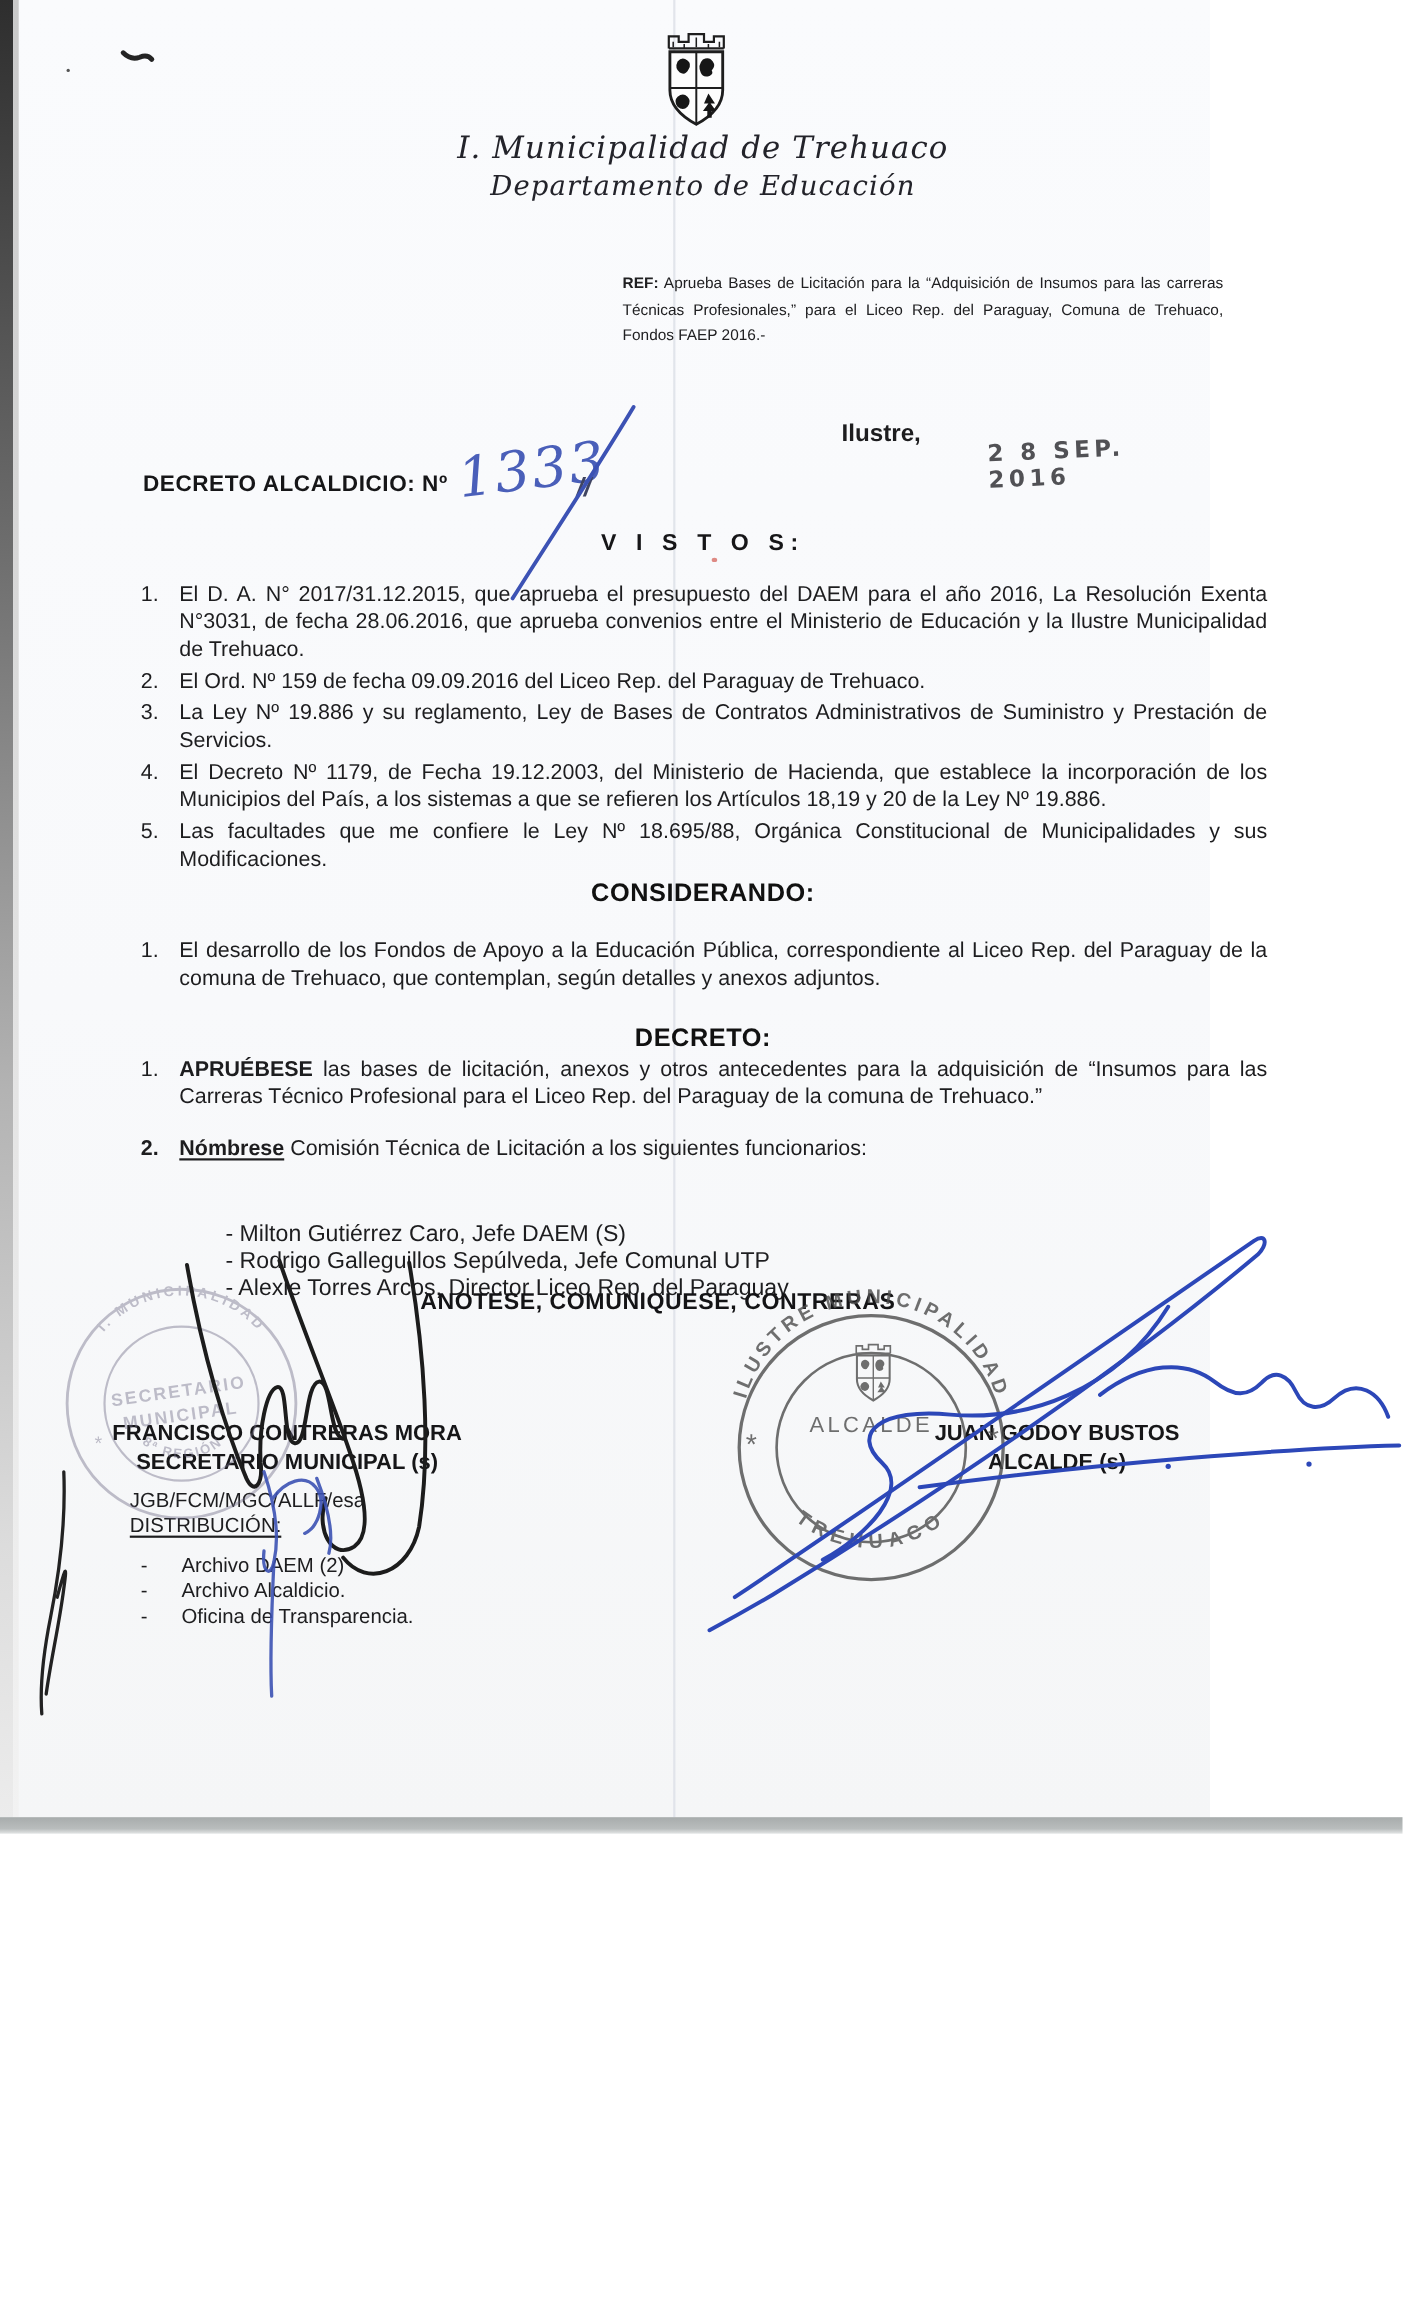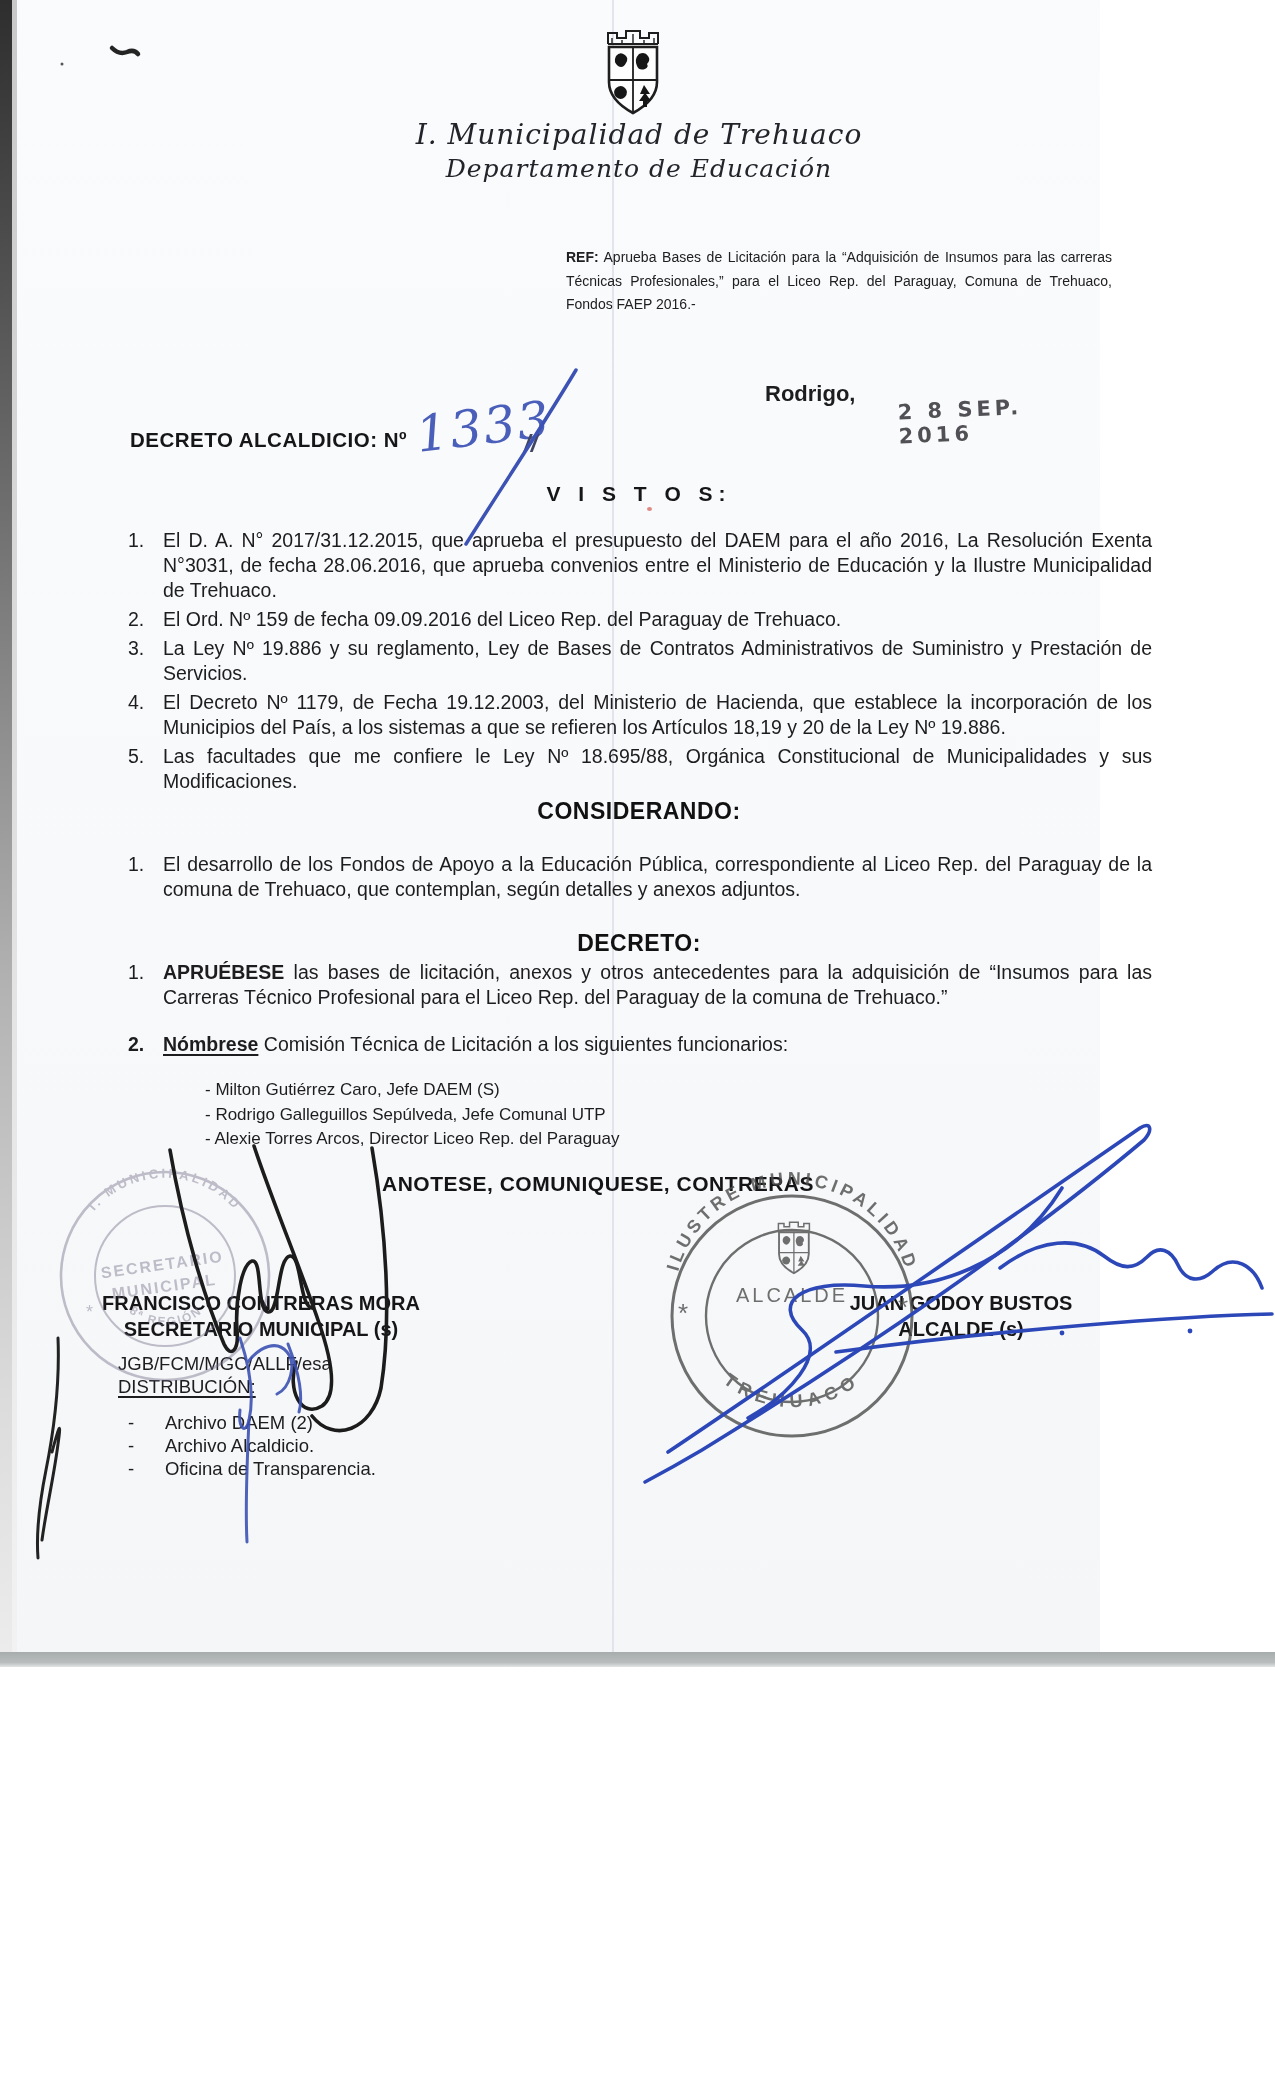--- a/index.html
+++ b/index.html
@@ -27,21 +27,21 @@
         font-style:italic;transform:rotate(-7deg);letter-spacing:2px;opacity:.92;}
   .handsuffix{left:524px;top:430px;font-size:24px;font-style:italic;font-weight:bold;color:#3f4460;}
   .h-vistos{top:482px;font-size:21px;font-weight:bold;letter-spacing:6px;color:#161618;}
   .h-sec{font-size:23px;font-weight:bold;letter-spacing:.5px;color:#111;}
   .list{left:128px;width:1024px;font-size:19.5px;line-height:25px;color:#1d1d1f;}
   .li{display:flex;margin-bottom:4px;}
   .li .num{width:35px;flex:none;}
   .li .txt{flex:1;text-align:justify;}
   .lead{font-weight:bold;}
   .lead-u{font-weight:bold;text-decoration:underline;text-decoration-thickness:2px;text-underline-offset:3px;}
-  .bullets{left:205px;top:1078px;font-size:17px;line-height:24.5px;color:#1d1d1f;}
+  .bullets{left:205px;top:1110px;font-size:21px;line-height:24.5px;color:#1d1d1f;}
   .anotese{left:0;width:1196px;top:1172px;text-align:center;font-size:21px;font-weight:bold;letter-spacing:.5px;color:#141416;}
   .sigblock{font-size:20px;font-weight:bold;line-height:26px;text-align:center;color:#161618;}
   .footer{left:118px;top:1352px;font-size:18.5px;line-height:23px;color:#1d1d1f;}
   .dist-label{text-decoration:underline;text-decoration-thickness:2px;text-underline-offset:3px;font-weight:normal;}
   .dist-list{margin-top:13px;}
   .dist-row{display:flex;margin-bottom:0px;}
   .dist-row .dash{width:37px;flex:none;padding-left:10px;}
   .reddot{left:647px;top:507px;width:5px;height:4px;border-radius:50%;background:#d9766e;opacity:.85;}
   svg{display:block;}
   .overlay{position:absolute;top:0;left:0;pointer-events:none;}
@@ -66,21 +66,21 @@
     <path d="M56 61 l6 9 h-4 l5 7 h-12 l5 -7 h-4 z M55 77 h4 v6 h-4 z" fill="#161616"></path>
   </svg>
 
   <div class="abs script1 center-col" style="top:118px;">I. Municipalidad de Trehuaco</div>
   <div class="abs script2 center-col" style="top:154px;">Departamento de Educación</div>
 
   <div class="abs ref">
     <b>REF:</b><span> Aprueba Bases de Licitación para la “Adquisición de Insumos para las carreras Técnicas Profesionales,” para el Liceo Rep. del Paraguay, Comuna de Trehuaco, Fondos FAEP  2016.-</span>
   </div>
 
-  <div class="abs city">Rodrigo,</div>
+  <div class="abs city">Ilustre,</div>
   <div class="abs datestamp">2 8 SEP. 2016</div>
 
   <div class="abs decreeline">DECRETO ALCALDICIO: Nº</div>
   <div class="abs handnum">1333</div>
   <div class="abs handsuffix">//</div>
 
   <div class="abs center-col h-vistos">V I S T O S:</div>
   <div class="abs reddot"></div>
 
   <div class="abs list" style="top:528px;">

